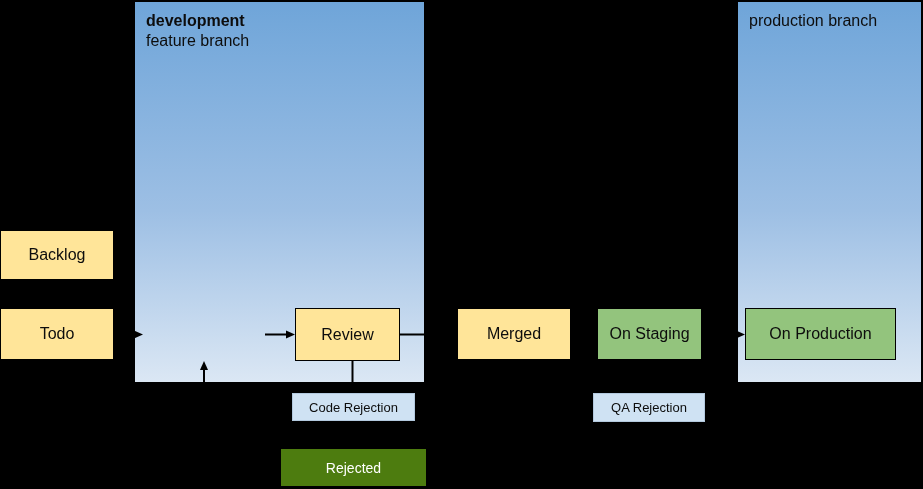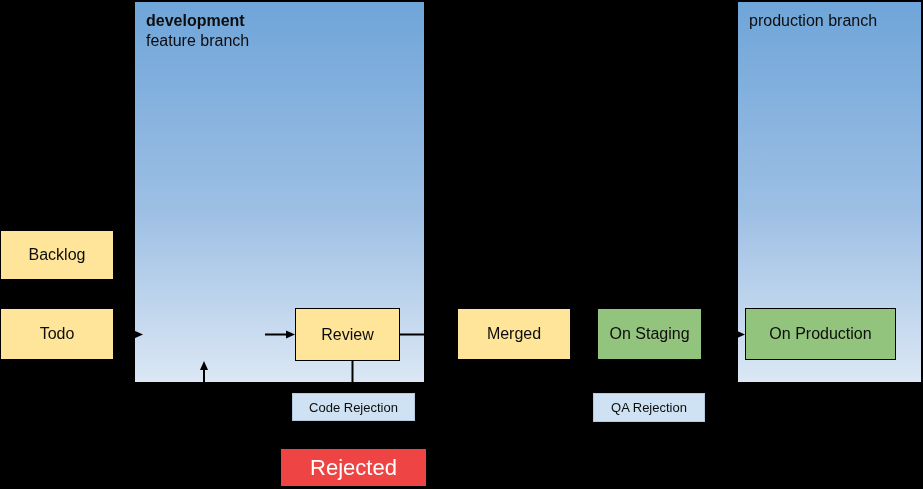--- a/index.html
+++ b/index.html
@@ -23,21 +23,21 @@
   
   .connectors{position:absolute;left:0;top:0;z-index:2;}
   
   .node{
     position:absolute;box-sizing:border-box;border:1px solid #000;
     display:flex;align-items:center;justify-content:center;
     font-size:16px;color:#0d0d0d;z-index:3;text-align:right;
   }
   .yellow{background:#ffe599;}
   .green{background:#93c47d;}
-  .red{background:#ef4444;color:#fff;border:none;font-size:22px;}
+  .red{background:#4d7c0f;color:#fff;border:none;font-size:14px;}
   .n-backlog{left:0;top:230px;width:114px;height:50px;}
   .n-todo{left:0;top:308px;width:114px;height:52px;}
   .n-inprogress{left:143px;top:308px;width:122px;height:53px;}
   .n-review{left:295px;top:308px;width:105px;height:53px;}
   .n-merged{left:449px;top:308px;width:114px;height:52px;margin-left:8px;}
   .n-onstaging{left:597px;top:308px;width:105px;height:52px;}
   .n-onproduction{left:745px;top:308px;width:151px;height:52px;}
   .n-rejected{left:281px;top:449px;width:145px;height:37px;}
   
   .edge-label{

